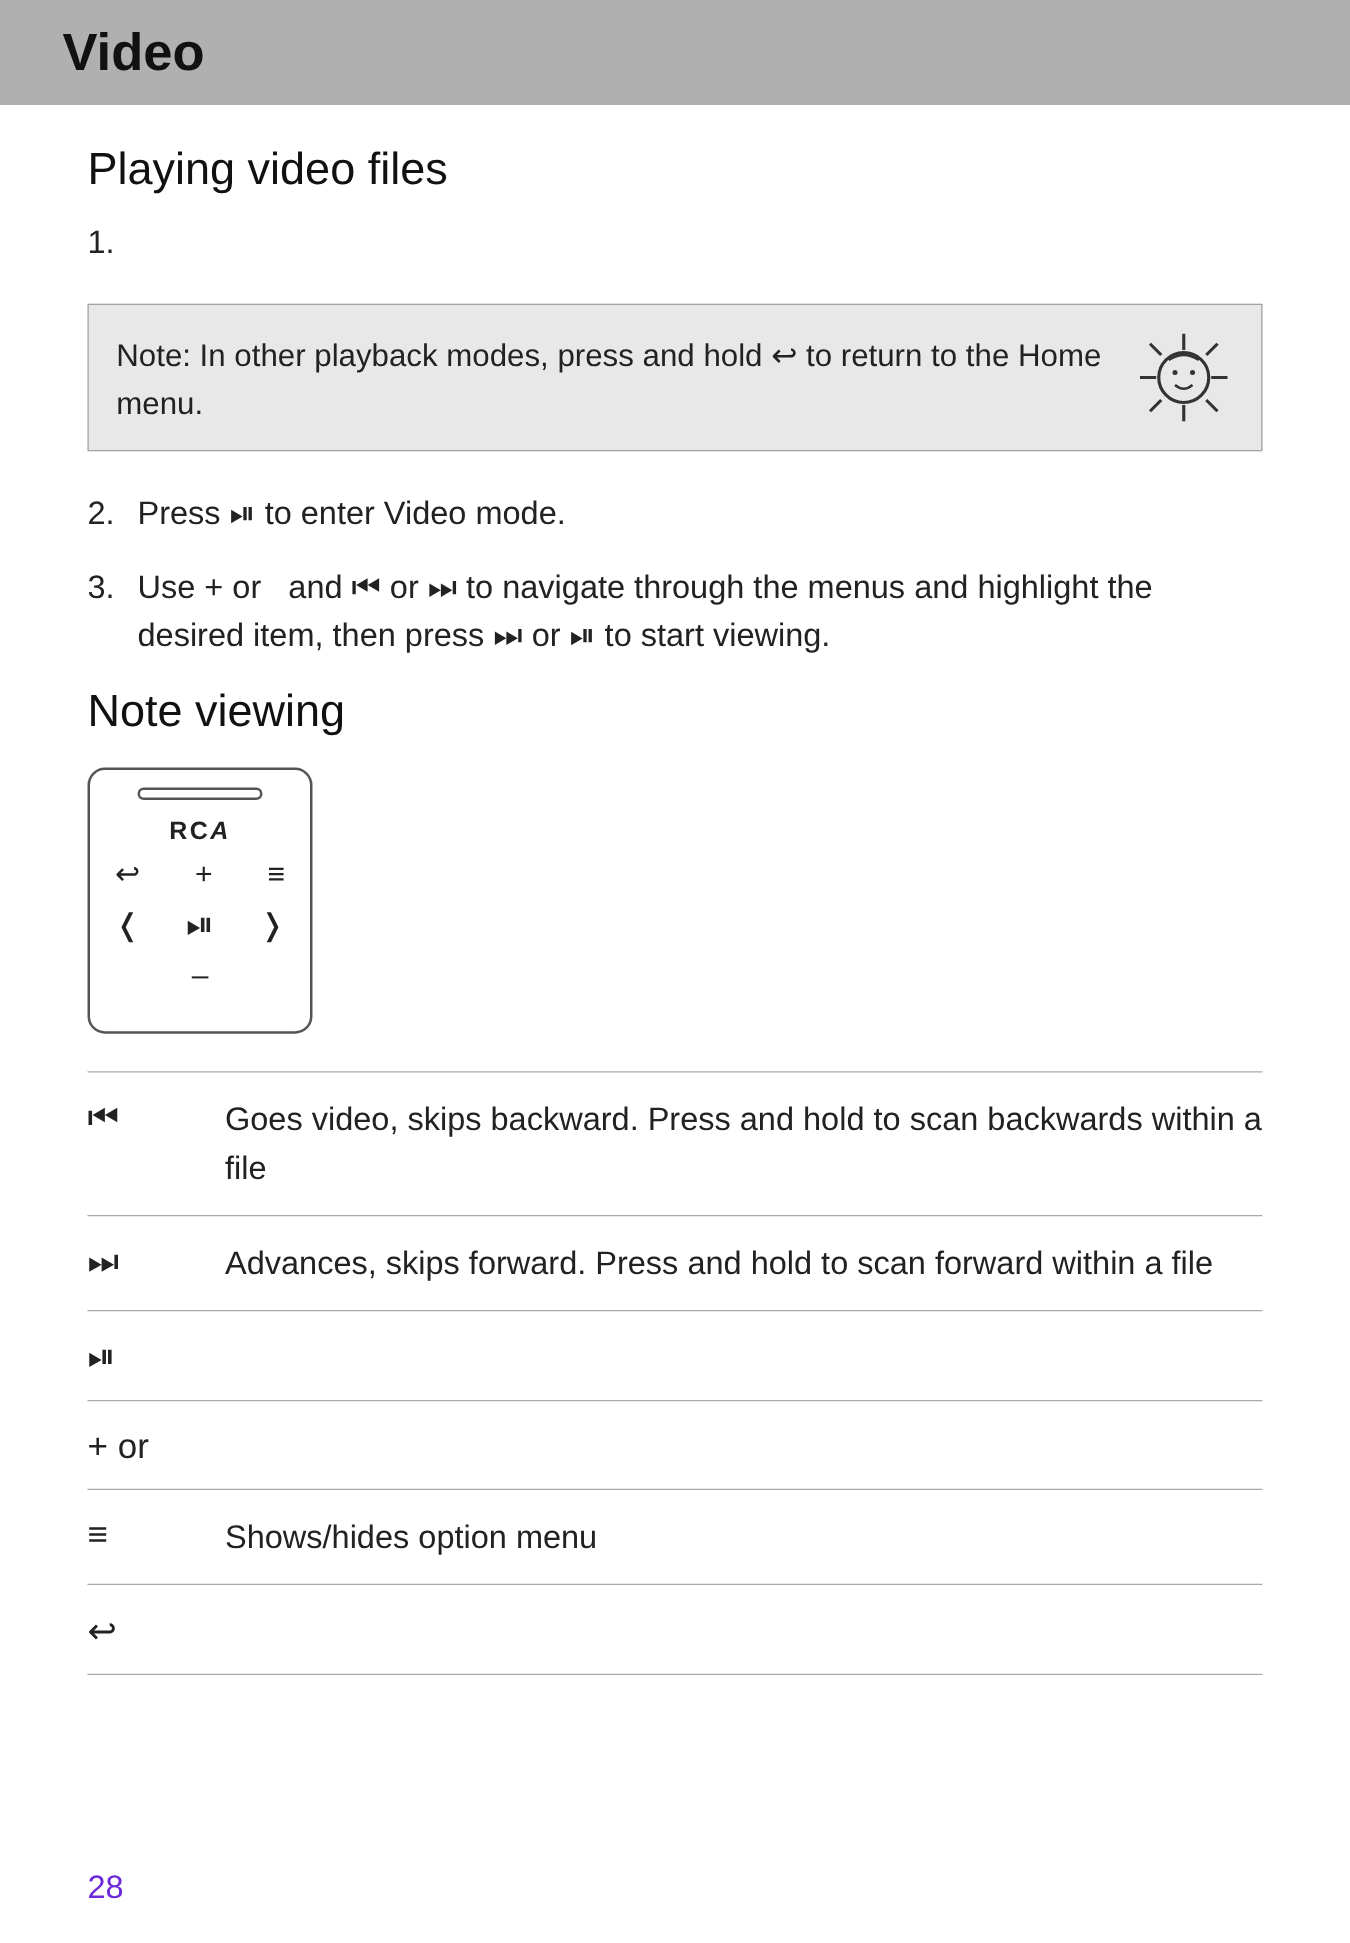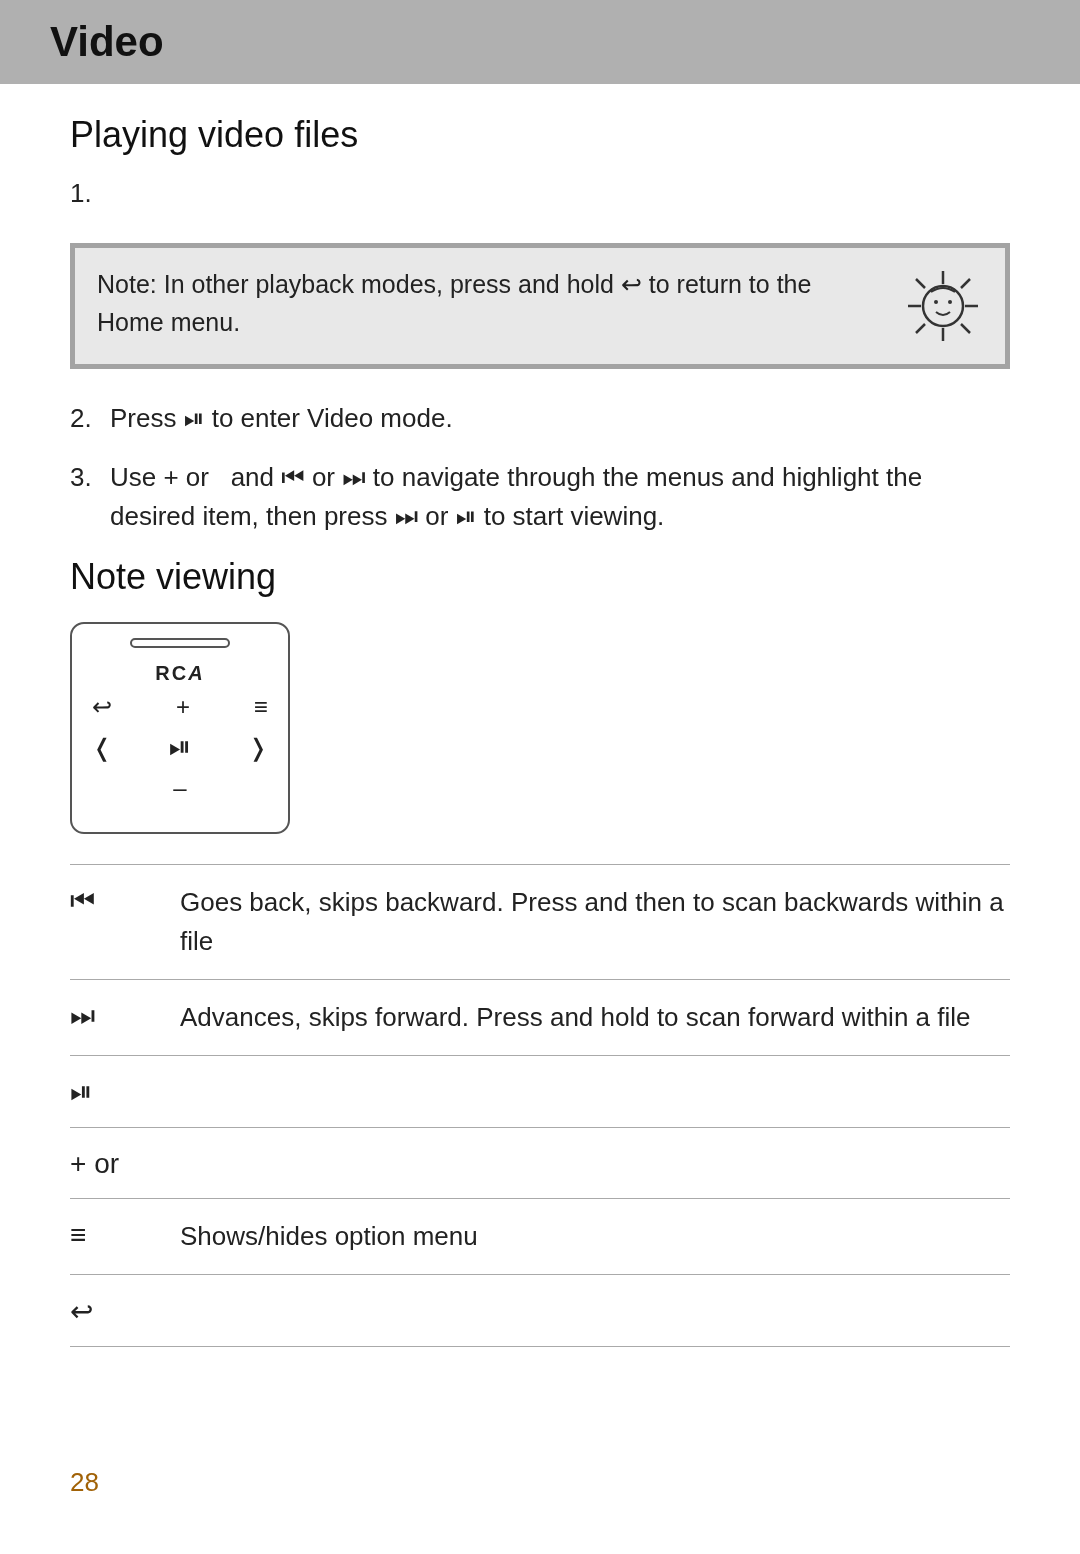--- a/index.html
+++ b/index.html
@@ -36,25 +36,25 @@
 
     .section-title {
       font-size: 36px;
       font-weight: normal;
       color: #111;
       margin-bottom: 18px;
     }
 
     .note-box {
       background: #e8e8e8;
-      border: 5px solid #a3a3a3;
+      border: 1px solid #a3a3a3;
       padding: 18px 22px;
       margin: 30px 0 30px 0;
       display: flex;
-      align-items: flex-start;
+      align-items: flex-end;
       justify-content: space-between;
     }
 
     .note-box-text {
       font-size: 25px;
       line-height: 1.5;
       flex: 1;
     }
 
     .note-icon {
@@ -72,21 +72,21 @@
       line-height: 1.5;
     }
 
     .step-num {
       min-width: 40px;
       font-weight: normal;
     }
 
     .device-diagram {
       margin: 24px 0 30px 0;
-      width: 220px;
+      width: 180px;
       border: 2px solid #555;
       border-radius: 14px;
       padding: 14px 20px 20px 20px;
       background: #fff;
       position: relative;
     }
 
     .device-top-bar {
       width: 100px;
       height: 10px;
@@ -136,24 +136,24 @@
     }
 
     .table-desc {
       font-size: 26px;
       line-height: 1.5;
       flex: 1;
     }
 
     .page-number {
       position: absolute;
-      bottom: 56px;
+      bottom: 29px;
       left: 70px;
       font-size: 26px;
-      color: #a16207;
+      color: #6d28d9;
     }
   </style>
 </head>
 <body>
 
 <div class="page-header">
   <h1>Video</h1>
 </div>
 
 <div class="content">
@@ -216,21 +216,21 @@
     </div>
     <div class="device-row">
       <span style="margin: 0 auto; display:block; width:100%; text-align:center;">–</span>
     </div>
   </div>
 
   <div class="table-section">
 
     <div class="table-row">
       <div class="table-symbol">⏮</div>
-      <div class="table-desc">Goes back, skips backward. Press and then to scan backwards within a file</div>
+      <div class="table-desc">Goes video, skips backward. Press and hold to scan backwards within a file</div>
     </div>
 
     <div class="table-row">
       <div class="table-symbol">⏭</div>
       <div class="table-desc">Advances, skips forward. Press and hold to scan forward within a file</div>
     </div>
 
     <div class="table-row">
       <div class="table-symbol">⏯</div>
     </div>

